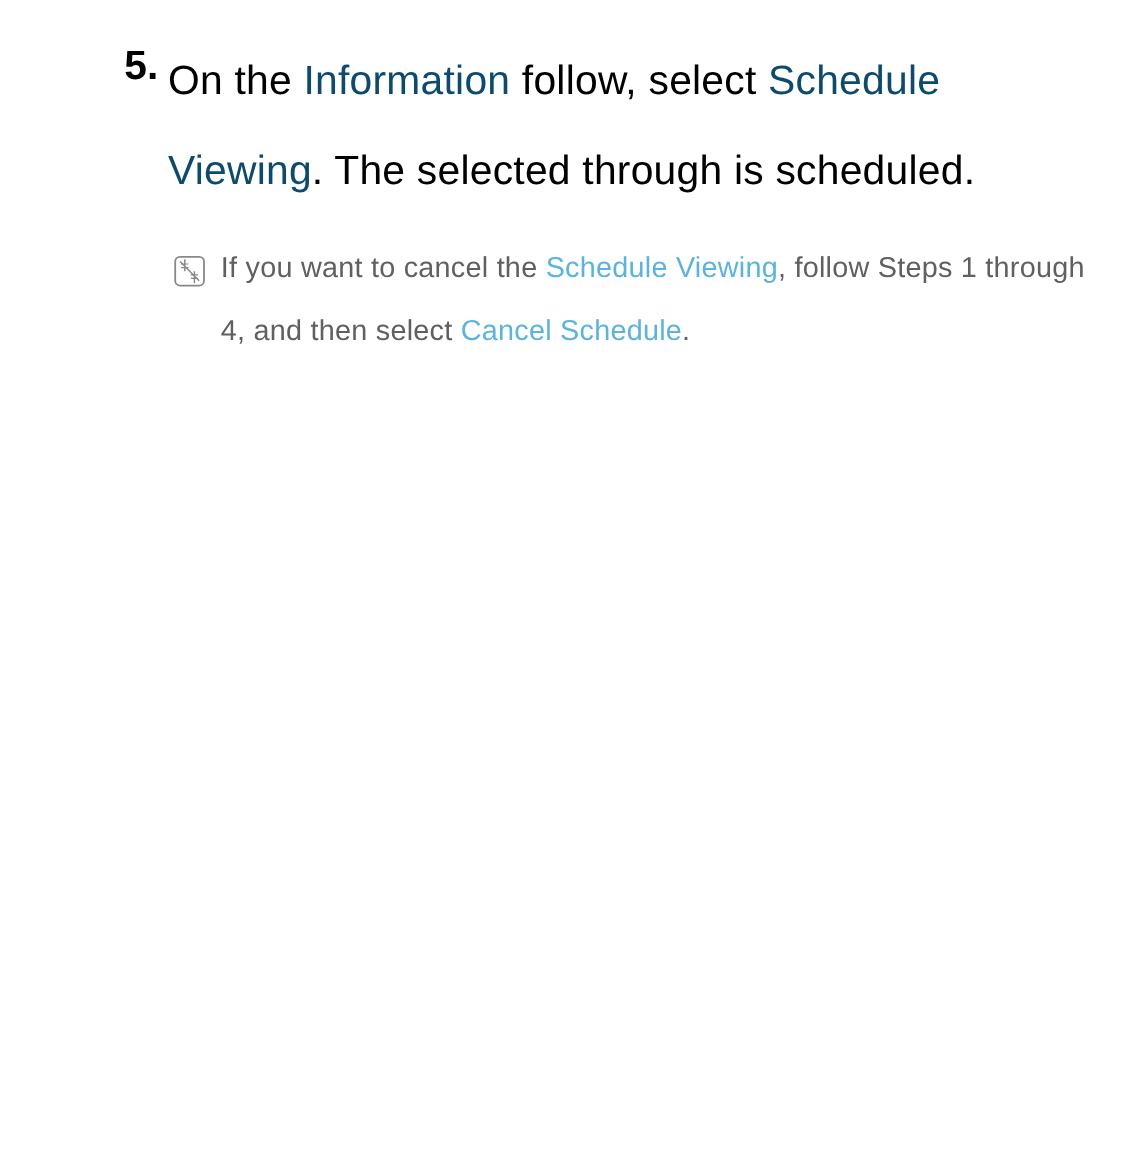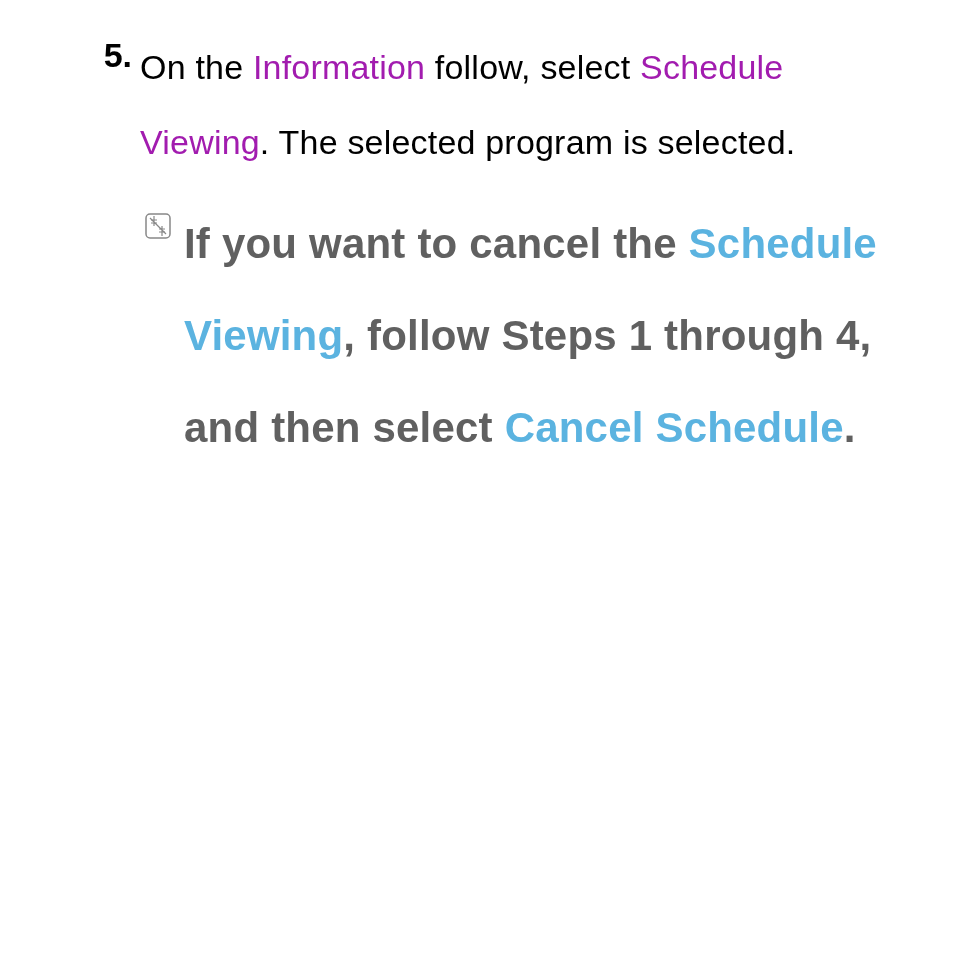--- a/index.html
+++ b/index.html
@@ -30,60 +30,59 @@
     .step-body {
       flex: 1;
     }
     .step-text {
       font-size: 34px;
       color: #000000;
       line-height: 2.2;
       letter-spacing: 0.2px;
     }
     .highlight {
-      color: #a21caf;
+      color: #0c4a6e;
     }
     .note-container {
       display: flex;
       align-items: flex-start;
       margin-top: 18px;
       padding-left: 4px;
     }
     .note-icon {
       width: 28px;
       height: 28px;
       margin-right: 12px;
       margin-top: 14px;
       flex-shrink: 0;
     }
     .note-text {
-      font-size: 42px;
+      font-size: 24px;
       color: #606060;
       line-height: 2.2;
       letter-spacing: 0.2px;
-      font-weight: bold;
     }
     .highlight-note {
       color: #5bb3e0;
     }
     .period-black {
       color: #000000;
     }
     .period-gray {
       color: #606060;
     }
   </style>
 </head>
 <body>
 
 <div class="step-container">
   <div class="step-number">5.</div>
   <div class="step-body">
     <div class="step-text">
-      <span>On the </span><span class="highlight">Information</span><span> follow, select </span><span class="highlight">Schedule Viewing</span><span class="period-black">.</span><span> The selected program is selected.</span>
+      <span>On the </span><span class="highlight">Information</span><span> follow, select </span><span class="highlight">Schedule Viewing</span><span class="period-black">.</span><span> The selected through is scheduled.</span>
     </div>
     <div class="note-container">
       <span class="note-icon">
         <svg viewBox="0 0 28 28" width="28" height="28">
           <rect x="2" y="2" width="24" height="24" rx="4" ry="4" fill="none" stroke="#888888" stroke-width="1.5"></rect>
           <path d="M 6 6 L 22 22 M 10 4 L 10 14 M 18 14 L 18 24" stroke="#888888" stroke-width="1.2" fill="none"></path>
           <path d="M 7 8 L 13 8 M 7 11 L 13 11 M 15 17 L 21 17 M 15 20 L 21 20" stroke="#888888" stroke-width="1" fill="none"></path>
         </svg>
       </span>
       <div class="note-text">

